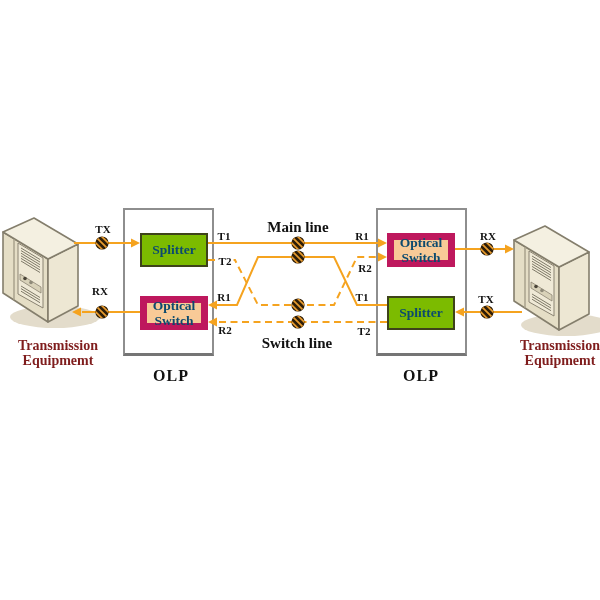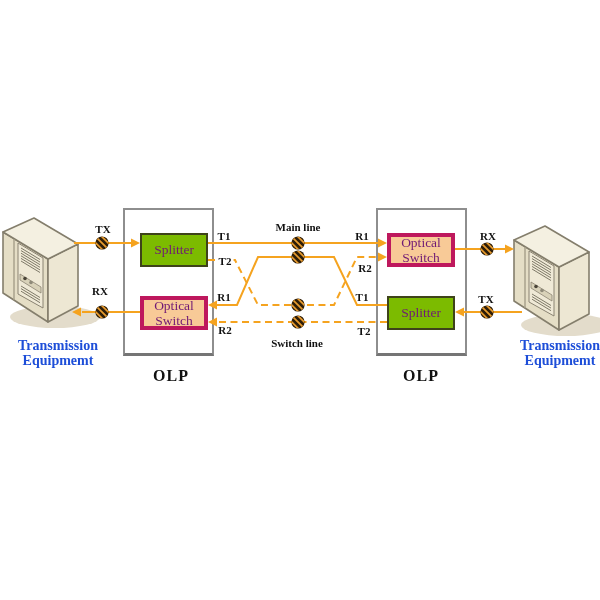--- a/index.html
+++ b/index.html
@@ -12,37 +12,37 @@
     position:absolute; box-sizing:border-box; background:#ffffff;
     border:2px solid #8e8e8e; border-bottom:3px solid #757575;
     z-index:1;
   }
   
   #gfx { position:absolute; left:0; top:0; z-index:2; }
   
   .comp {
     position:absolute; box-sizing:border-box; z-index:3;
     display:flex; flex-direction:column; align-items:center; justify-content:center;
-    font-weight:normal; font-size:13.5px; line-height:1.12; color:#701a75;
+    font-weight:bold; font-size:13.5px; line-height:1.12; color:#0c4a6e;
     text-align:center;
   }
   .splitter { background:#7cbb00; border:2px solid #3e431a; }
-  .oswitch  { background:#f8ca97; border:4px solid #be185d; }
+  .oswitch  { background:#f8ca97; border:7px solid #be185d; }
   
   .lbl {
     position:absolute; transform:translate(-50%,-50%); z-index:4;
     font-weight:bold; color:#111; white-space:nowrap;
   }
   .sz11 { font-size:11px; }
-  .sz14 { font-size:11px; }
+  .sz14 { font-size:15px; }
   .sz19 { font-size:16px; letter-spacing:1px; }
   .whitebg { background:#ffffff; padding:0 2px; }
   .equip {
     position:absolute; transform:translateX(-50%); z-index:4;
-    font-weight:bold; font-size:14px; line-height:1.1; color:#1d4ed8; text-align:center;
+    font-weight:bold; font-size:14px; line-height:1.1; color:#7f1d1d; text-align:center;
     white-space:nowrap;
   }
 </style>
 </head>
 <body>
 
 <div id="stage">
 
   <div class="olp-box" style="left:123px; top:208px; width:91px; height:148px;"></div>
   <div class="olp-box" style="left:376px; top:208px; width:91px; height:148px;"></div>

